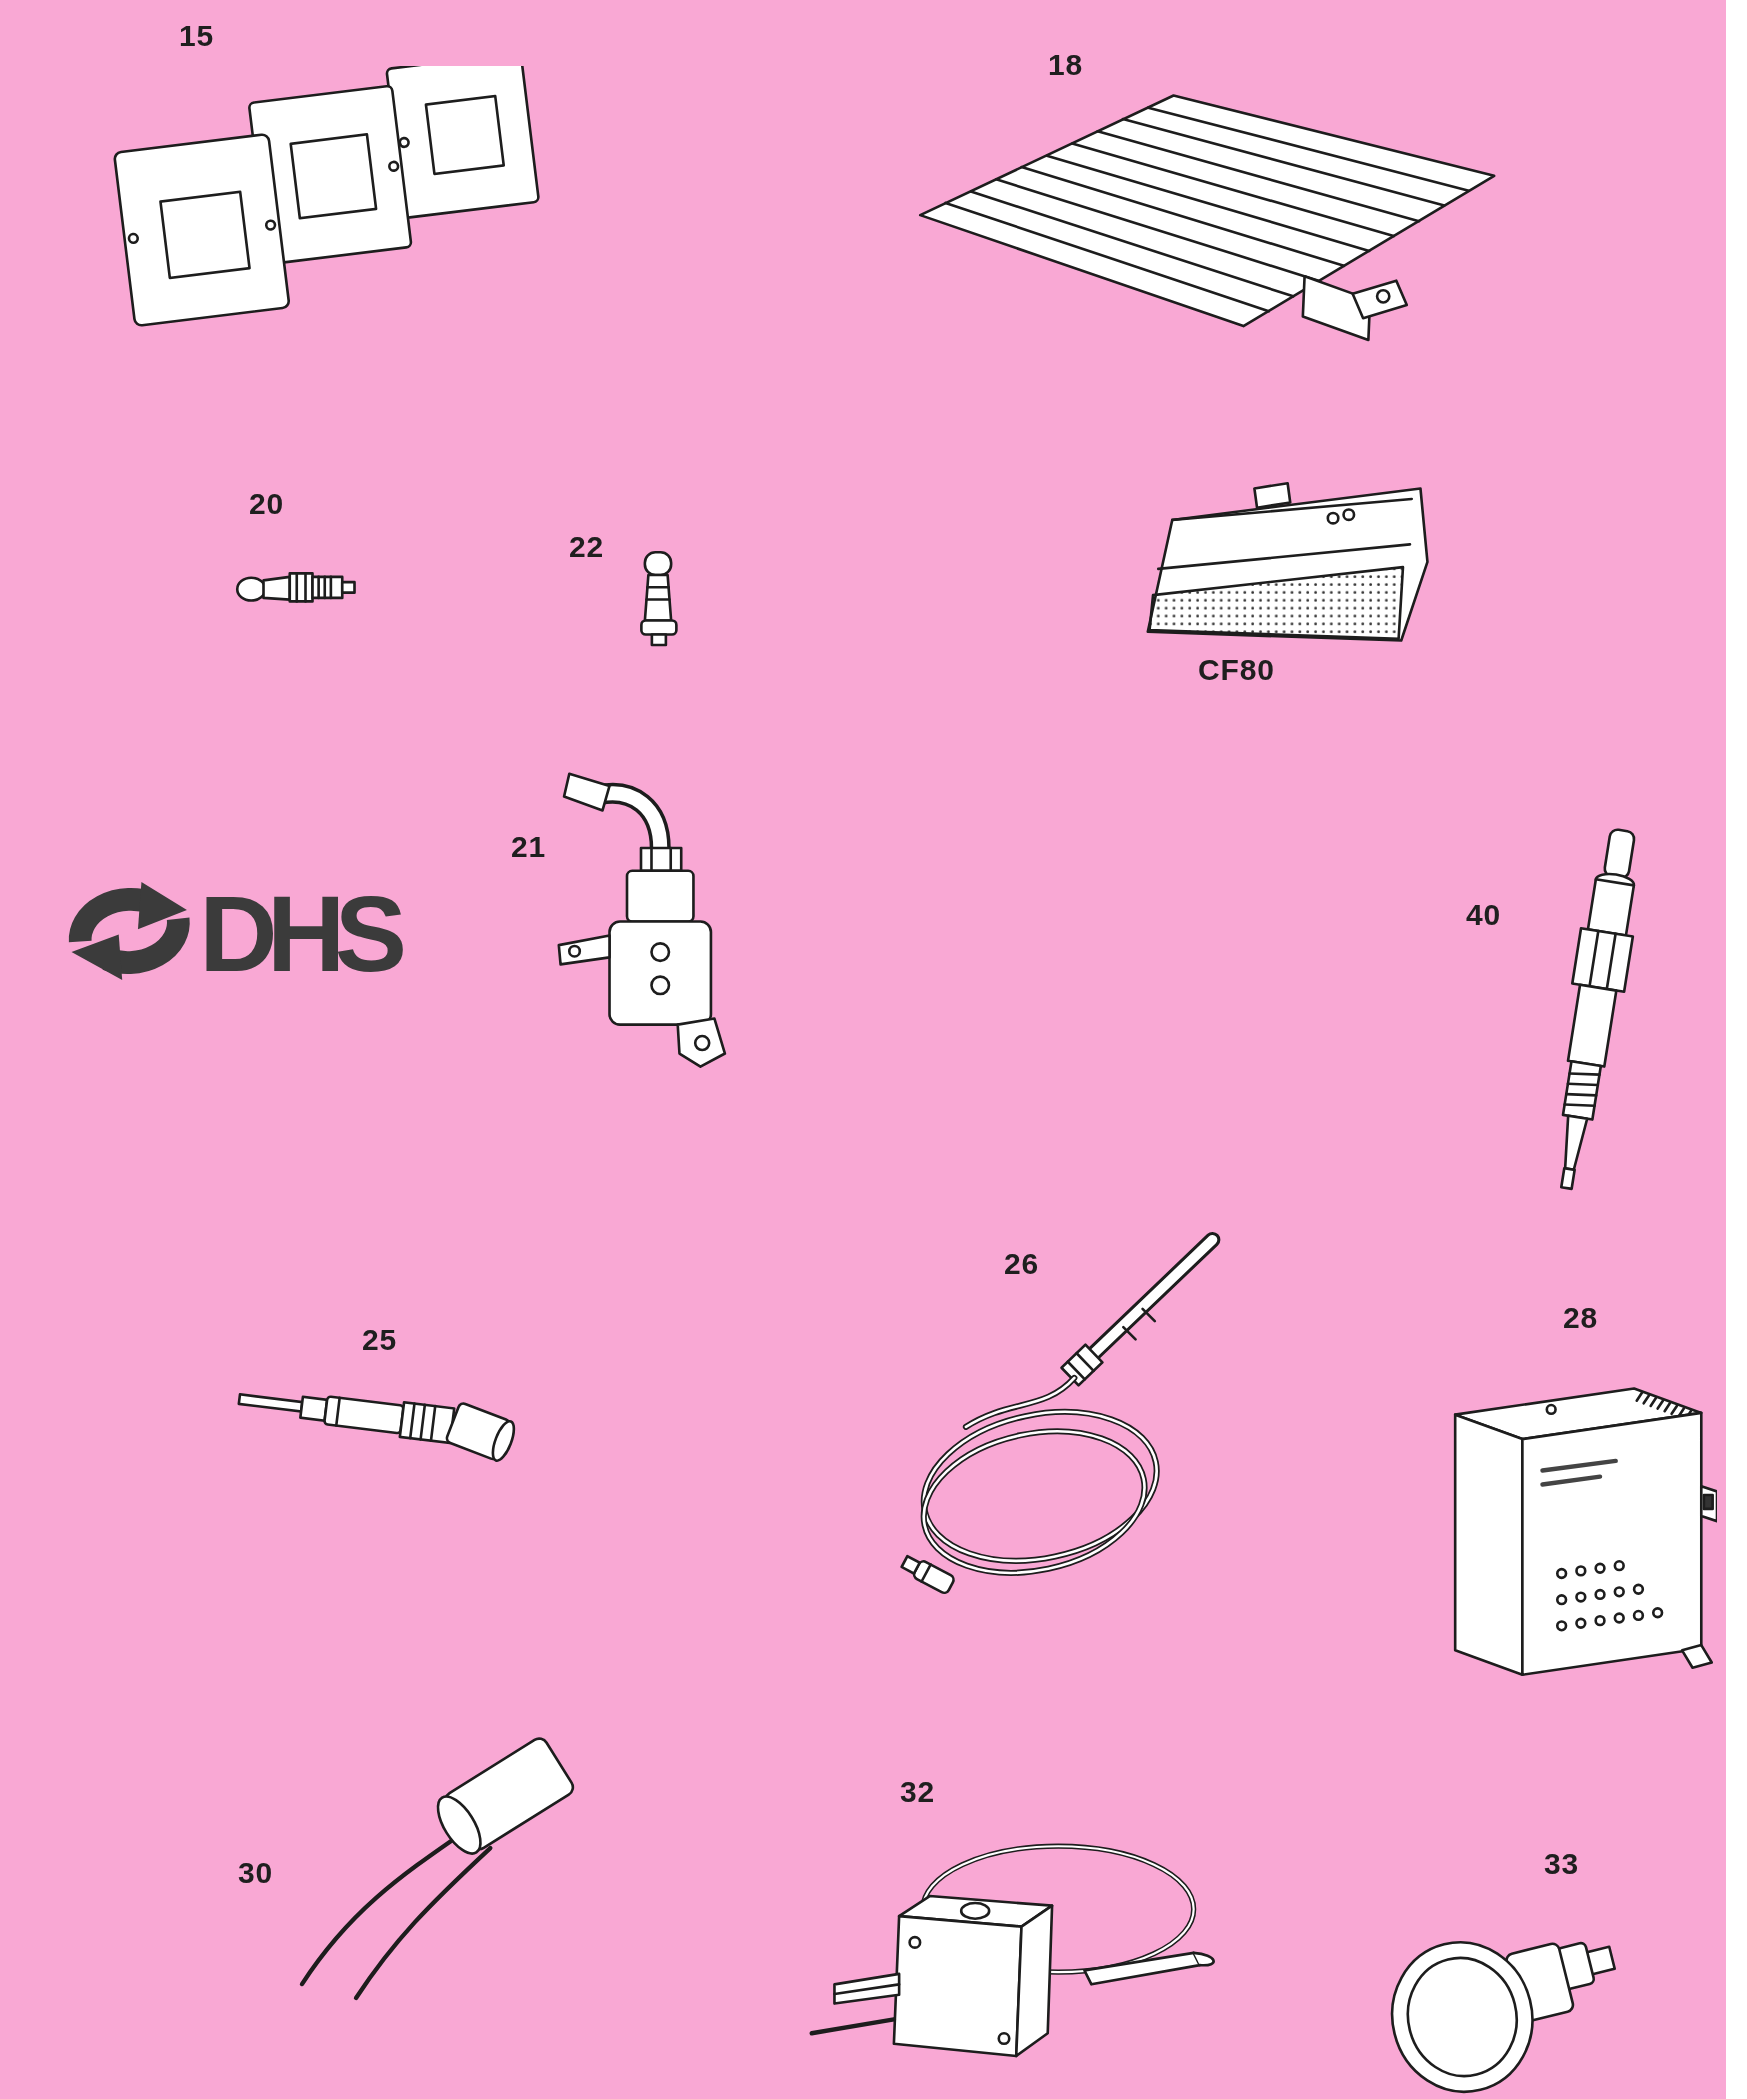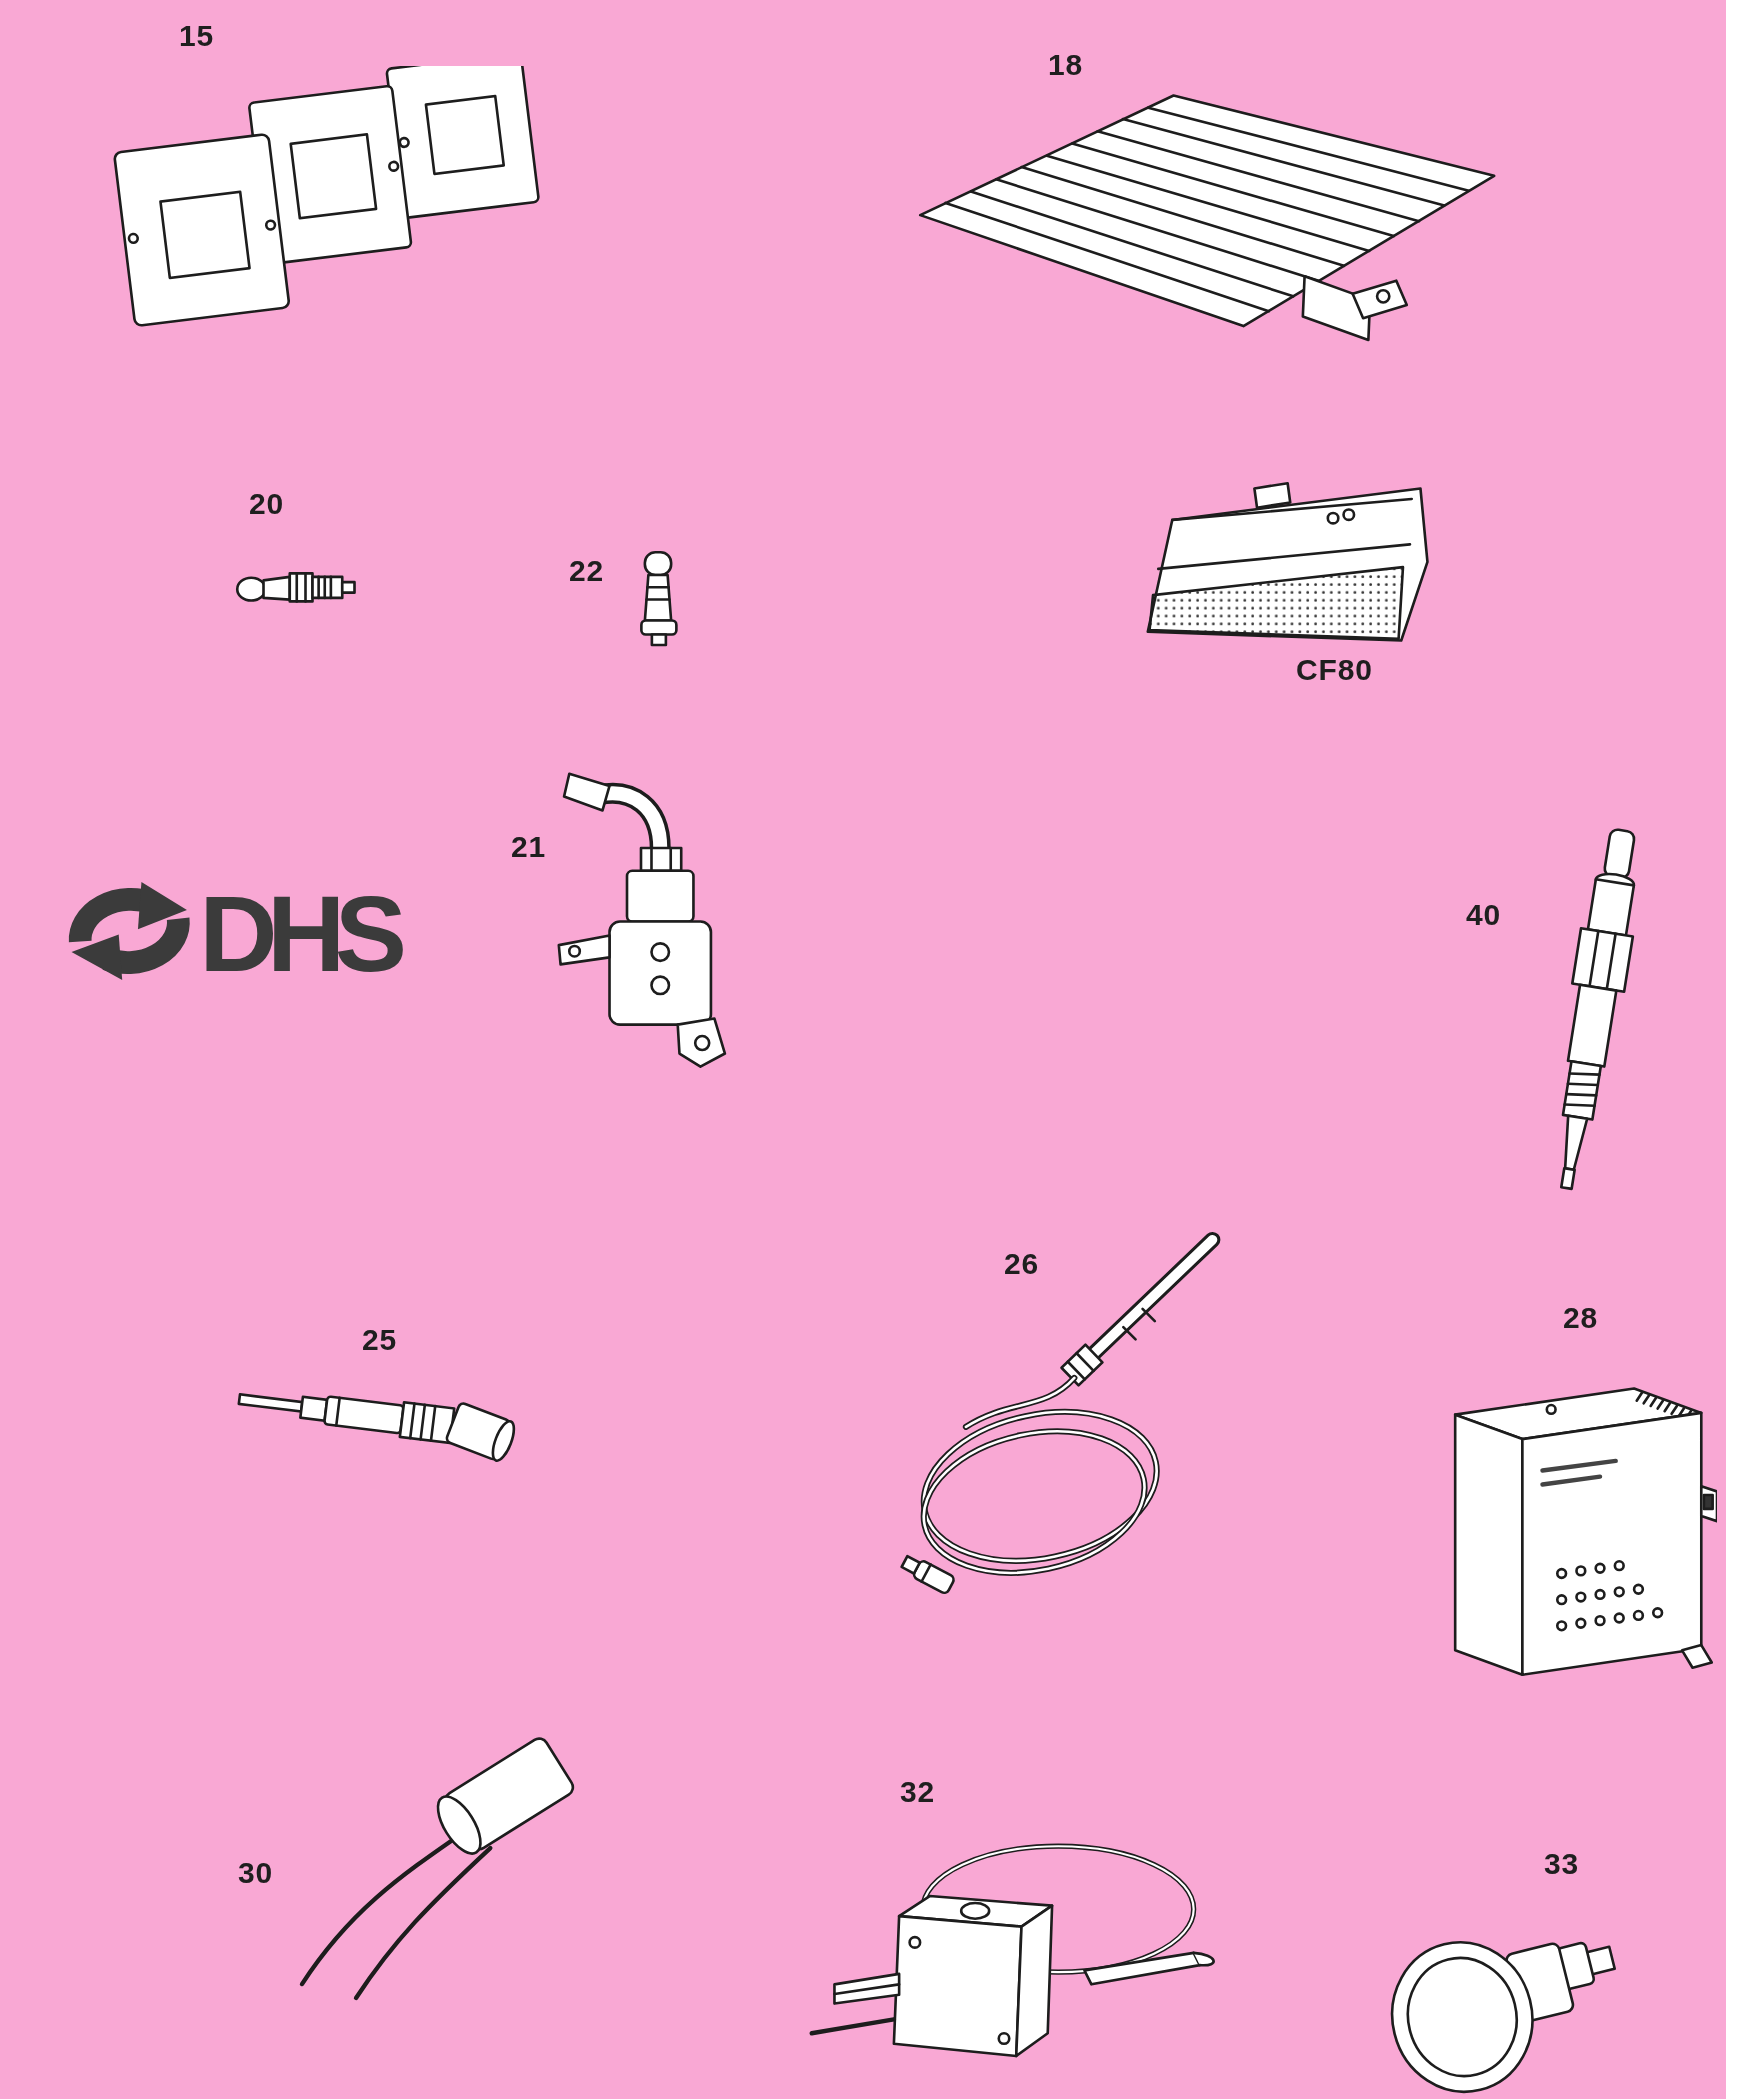--- a/index.html
+++ b/index.html
@@ -34,22 +34,22 @@
   }
 </style>
 </head>
 <body>
 
 <div class="canvas">
 
   <div class="plabel" style="left:179px;top:19px">15</div>
   <div class="plabel" style="left:1048px;top:48px">18</div>
   <div class="plabel" style="left:249px;top:487px">20</div>
-  <div class="plabel" style="left:569px;top:554px">22</div>
-  <div class="plabel" style="left:1296px;top:653px">CF80</div>
+  <div class="plabel" style="left:569px;top:530px">22</div>
+  <div class="plabel" style="left:1198px;top:653px">CF80</div>
   <div class="plabel" style="left:511px;top:830px">21</div>
   <div class="plabel" style="left:1466px;top:898px">40</div>
   <div class="plabel" style="left:362px;top:1323px">25</div>
   <div class="plabel" style="left:1004px;top:1247px">26</div>
   <div class="plabel" style="left:1563px;top:1301px">28</div>
   <div class="plabel" style="left:238px;top:1856px">30</div>
   <div class="plabel" style="left:900px;top:1775px">32</div>
   <div class="plabel" style="left:1544px;top:1847px">33</div>
 
   <figure class="pdraw" style="left:96px;top:54px;width:454px;height:288px">

